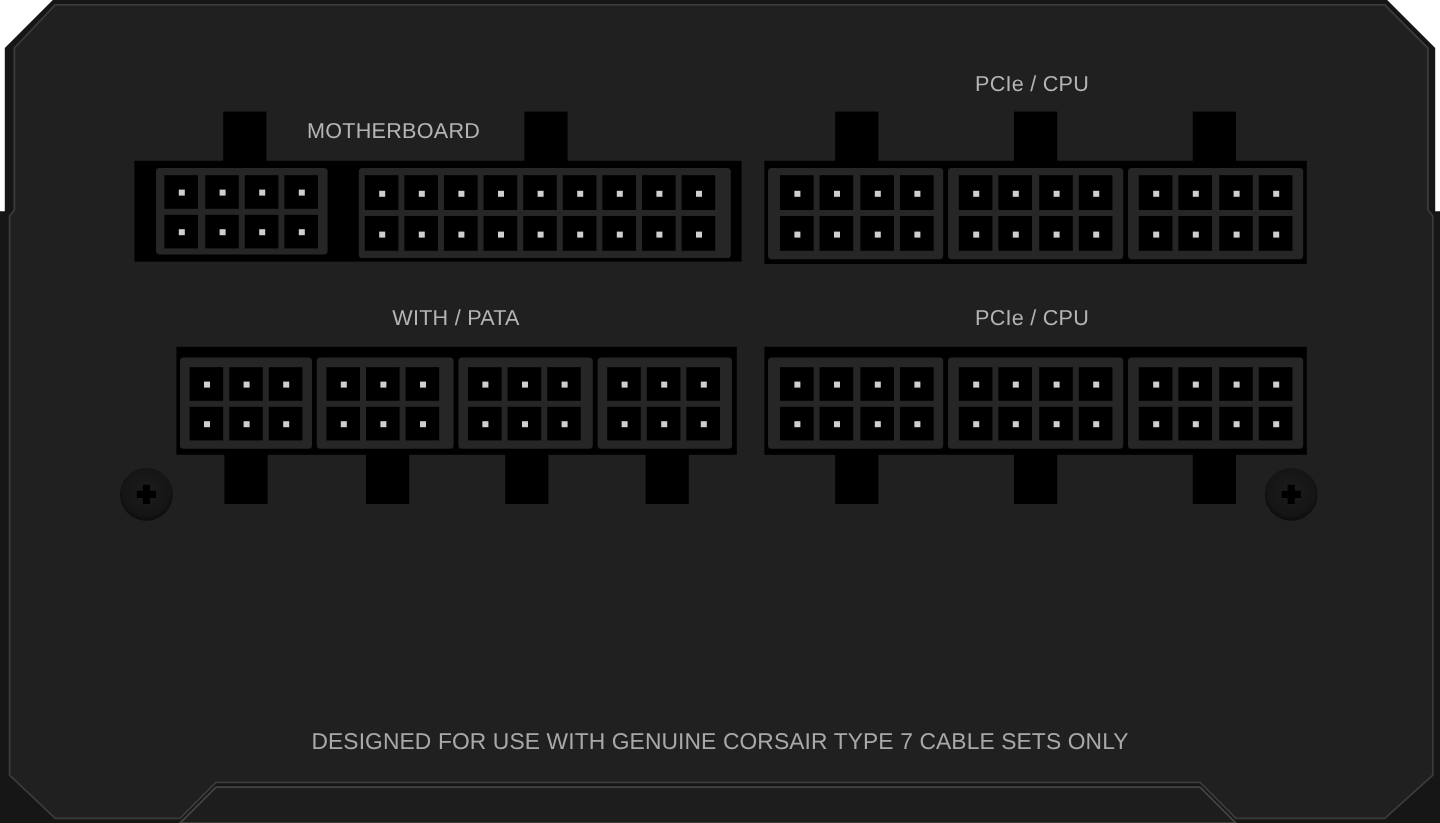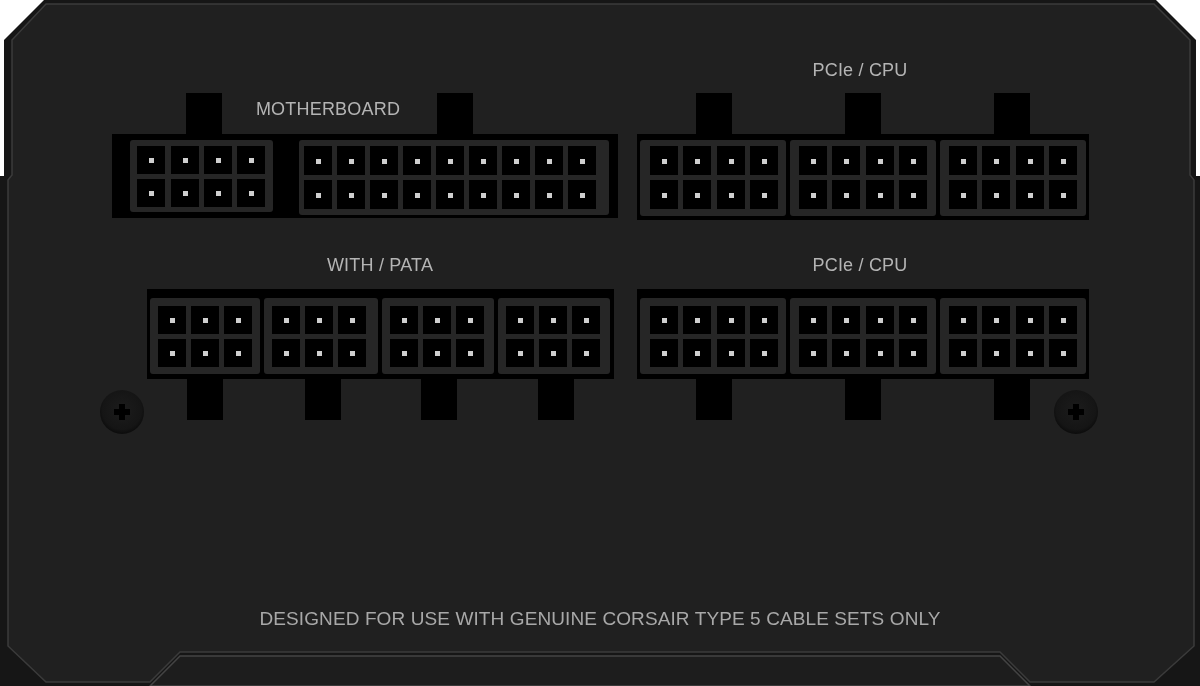--- a/index.html
+++ b/index.html
@@ -184,13 +184,13 @@
 
 <div class="screw" style="left:100px;top:390px;">
   <div class="cross-h"></div>
   <div class="cross-v"></div>
 </div>
 <div class="screw" style="left:1054px;top:390px;">
   <div class="cross-h"></div>
   <div class="cross-v"></div>
 </div>
 
-<div class="footer">DESIGNED FOR USE WITH GENUINE CORSAIR TYPE 5 CABLE SETS ONLY</div>
+<div class="footer">DESIGNED FOR USE WITH GENUINE CORSAIR TYPE 7 CABLE SETS ONLY</div>
 
 </body></html>

